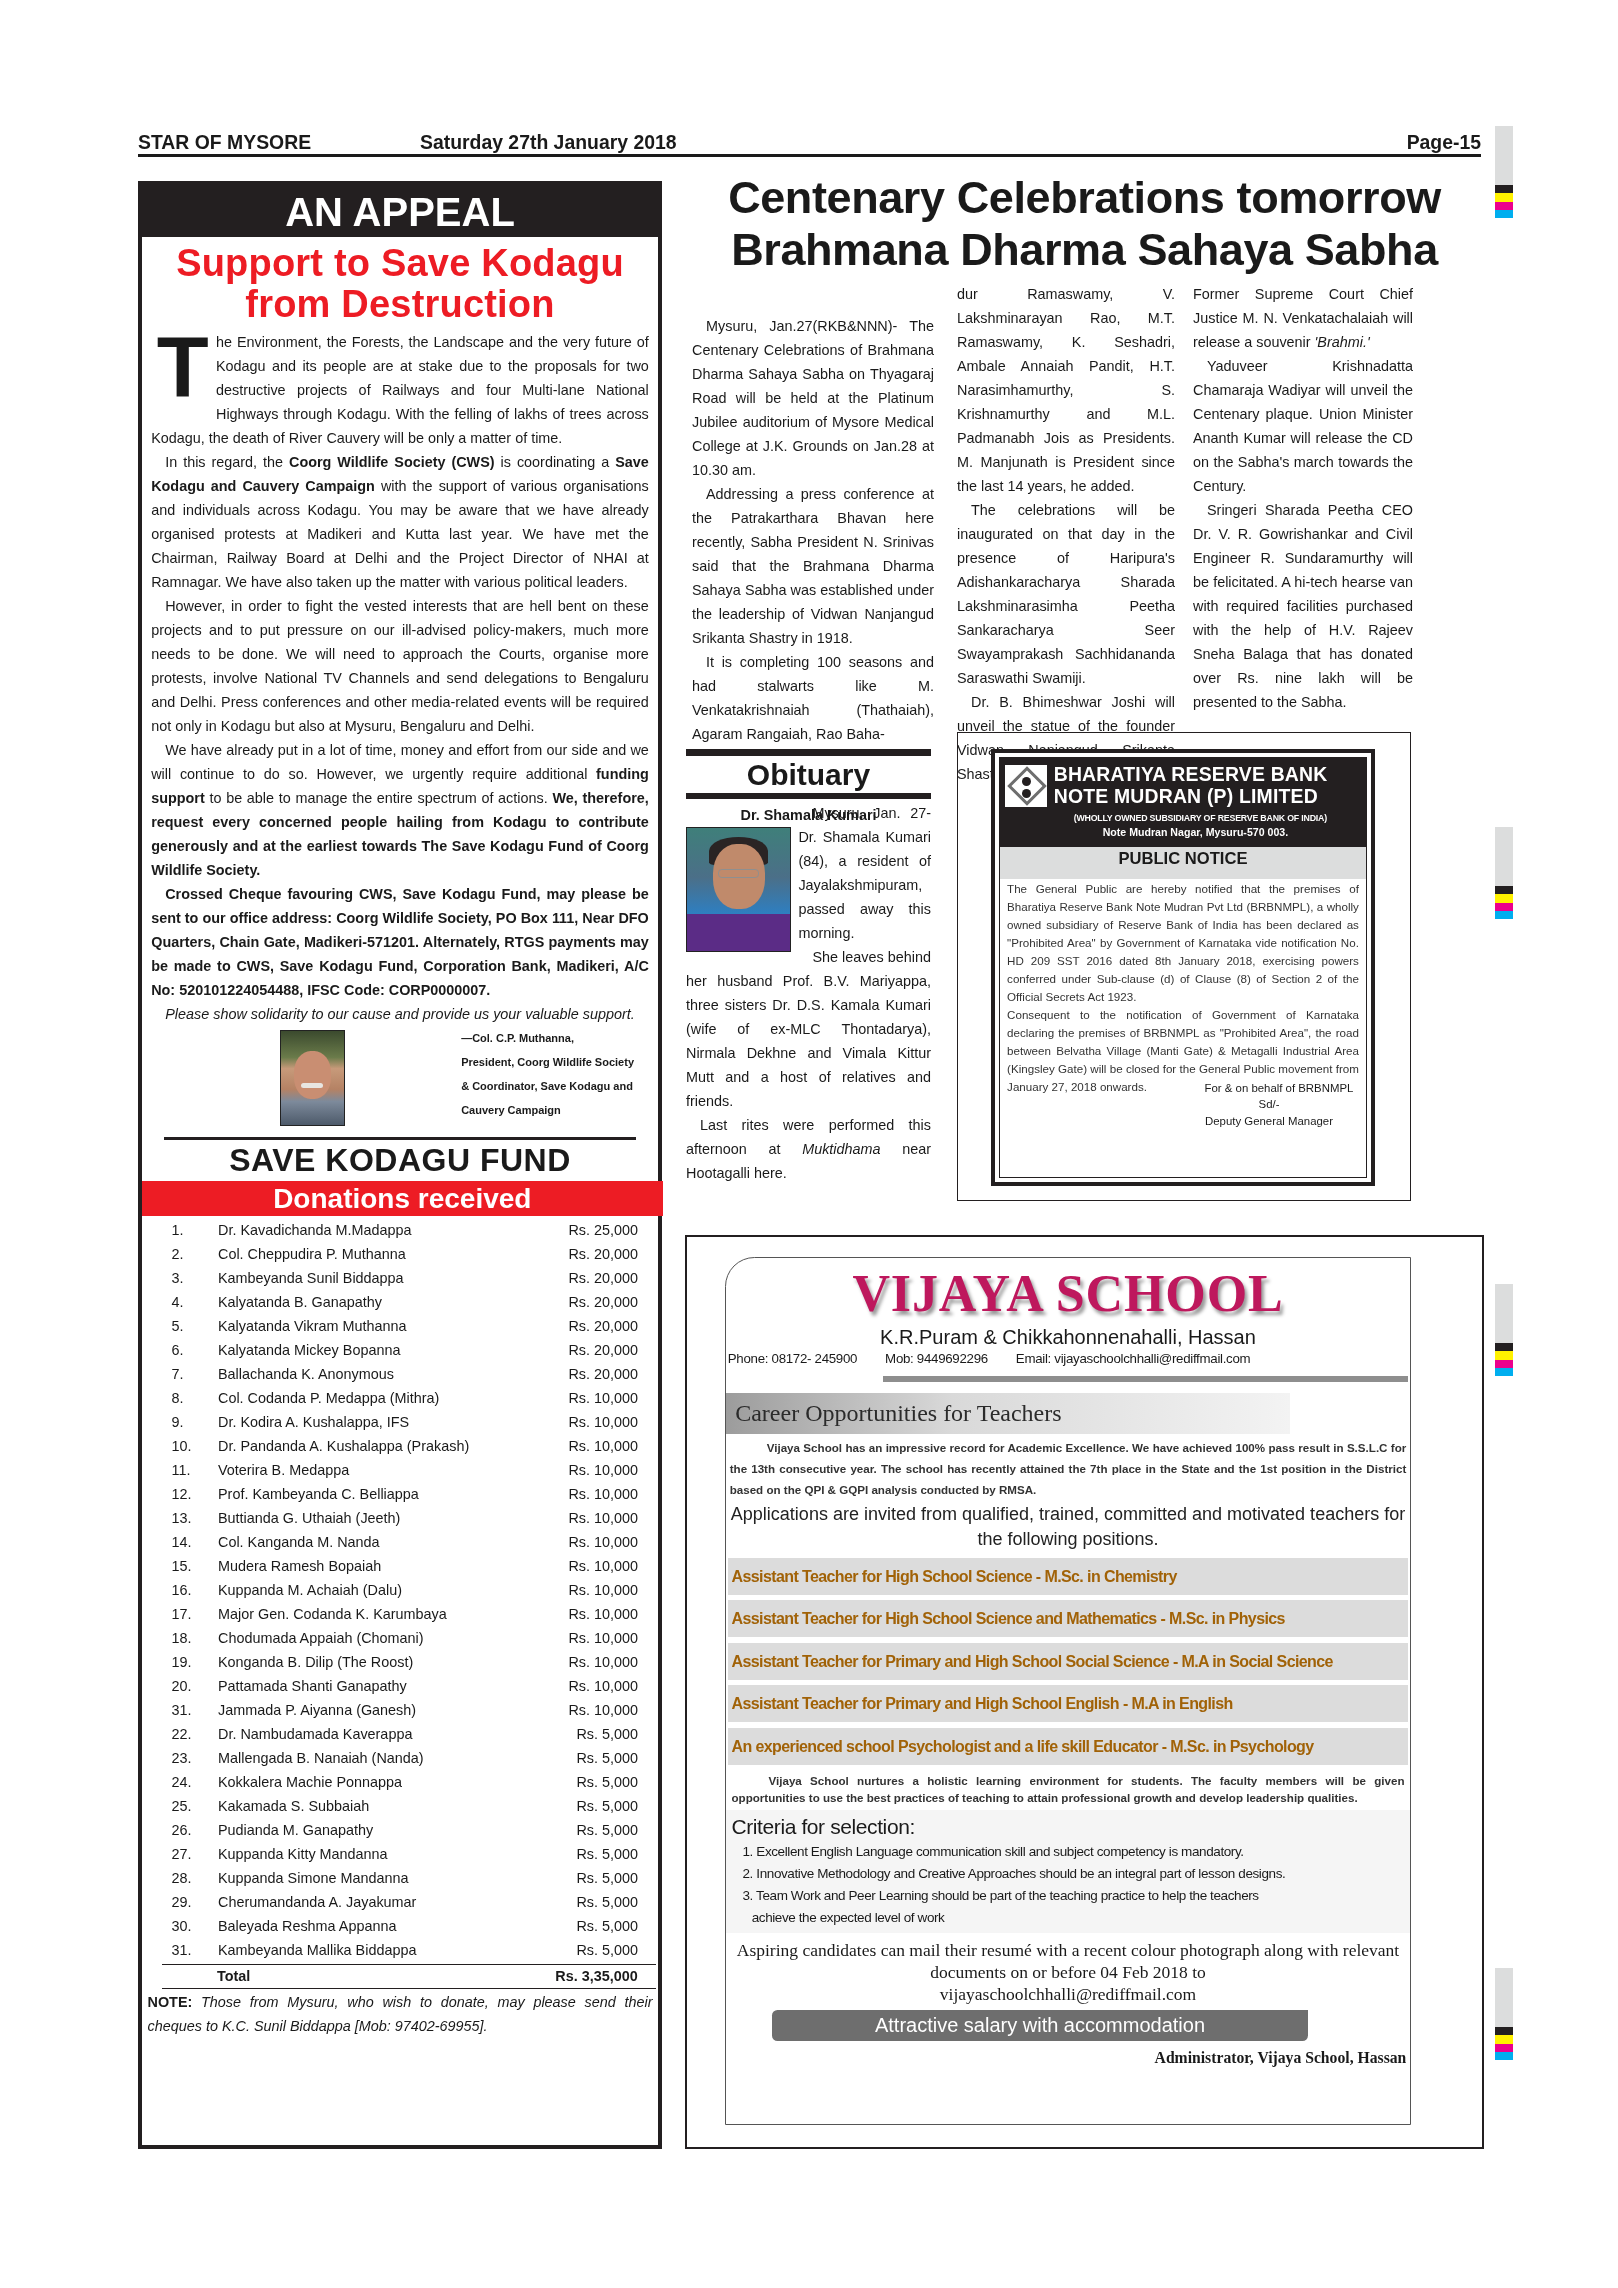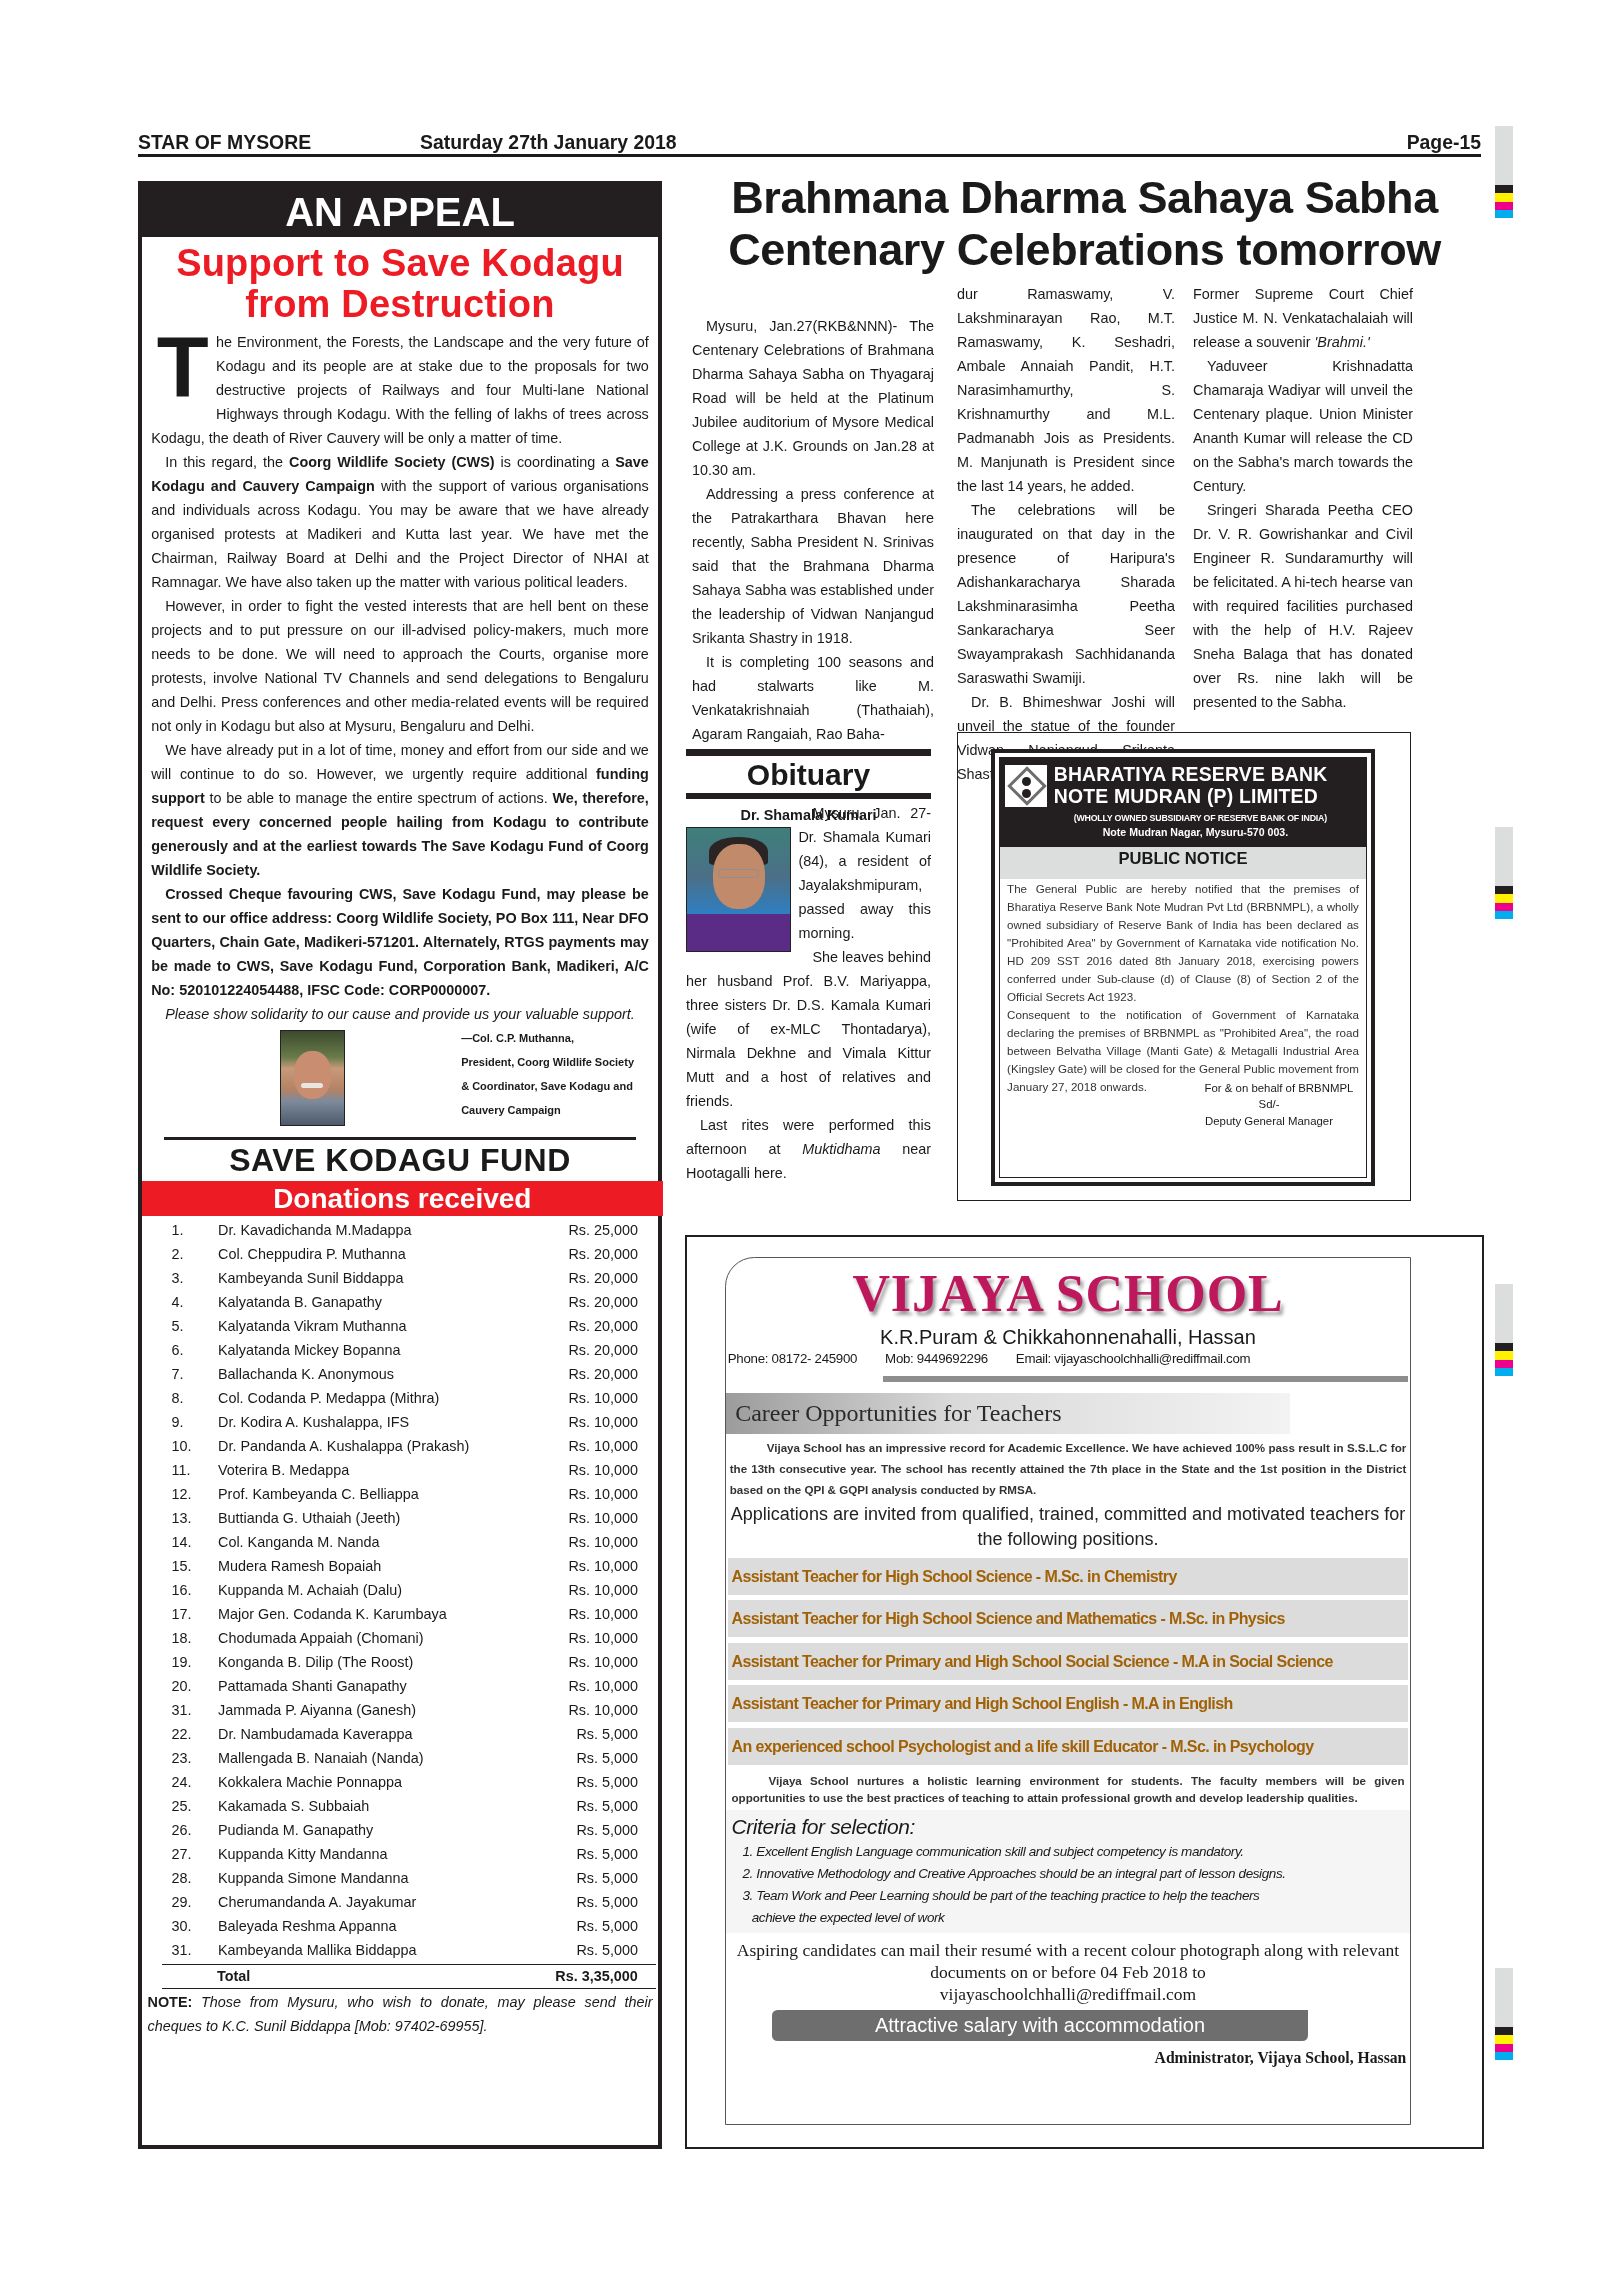--- a/index.html
+++ b/index.html
@@ -98,21 +98,21 @@
   .ad-title { text-align: center; font-family: "Liberation Serif", serif; font-weight: 900; font-size: 52px; line-height: 59px; margin-top: 5.5px; color: #be185d; text-shadow: 2.8px 3.7px 3.7px #9a9a9a; letter-spacing: 0.9px; }
   .ad-loc { text-align: center; font-size: 20px; line-height: 26px; margin-top: 1.8px; }
   .ad-contact { display: flex; justify-content: flex-start; font-size: 13.3px; line-height: 18.5px; padding: 0 1.8px; letter-spacing: -0.3px; gap: 28px; }
   .ad-bar { margin: 7.4px 1.8px 0 157px; height: 5.5px; background: #8e8e8e; }
   .ad-career { margin: 11px 120px 0 0; background: linear-gradient(90deg, #9c9c9c 0%, #d9d9d9 40%, #f3f3f3 100%); font-family: "Liberation Serif", serif; font-size: 24px; line-height: 41px; height: 41px; padding-left: 9.2px; color: #2b2b2b; }
   .ad-intro { font-size: 11.6px; line-height: 21px; font-weight: bold; text-align: justify; padding: 3.7px 3.7px 0 3.7px; text-indent: 37px; color: #333; }
   .ad-invite { text-align: center; font-size: 18px; line-height: 25px; margin-top: 1.8px; color: #222; }
   .ad-pos { margin: 5.5px 1.8px 0 1.8px; }
   .ad-pos div { background: #dcdcdc; height: 37px; line-height: 37px; margin-bottom: 5.5px; font-size: 16px; padding-left: 3.7px; letter-spacing: -0.6px; color: #a16207; font-weight: bold; transform-origin: left; }
   .ad-nurture { font-size: 11.6px; line-height: 17px; font-weight: bold; text-align: justify; padding: 1.8px 5.5px 0 5.5px; text-indent: 37px; color: #333; }
-  .ad-criteria { background: #f5f5f5; padding: 3.7px 5.5px 3.7px 5.5px; margin-top: 3.7px; font-style: italic; }
+  .ad-criteria { background: #f5f5f5; padding: 3.7px 5.5px 3.7px 5.5px; margin-top: 3.7px; }
   .ad-criteria h3 { font-size: 21px; line-height: 28px; font-weight: normal; letter-spacing: -0.4px; }
   .ad-criteria ol { list-style: none; padding-left: 11px; font-size: 13.5px; line-height: 22px; letter-spacing: -0.4px; }
   .ad-criteria ol li .cont { display: block; padding-left: 9.2px; }
   .ad-apply { text-align: center; font-family: "Liberation Serif", serif; font-size: 17.5px; line-height: 22px; margin-top: 5.5px; }
   .ad-salary { margin: 5.5px 102px 0 46px; background: #6e6e6e; color: #fff; text-align: center; font-size: 20px; line-height: 31px; height: 31px; border-radius: 5.5px 0 5.5px 5.5px; }
   .ad-admin { text-align: right; font-family: "Liberation Serif", serif; font-weight: bold; font-size: 15.7px; line-height: 26px; padding-right: 3.7px; margin-top: 3.7px; }
 </style>
 </head>
 <body>
 
@@ -338,22 +338,22 @@
       </div>
     </div>
   <div class="don-total">
     <span class="name">Total</span>
     <span class="amt">Rs. 3,35,000</span>
   </div>
   <div class="note"><b>NOTE:</b><i> Those from Mysuru, who wish to donate, may please send their cheques to K.C. Sunil Biddappa [Mob: 97402-69955].</i></div>
 </div>
 
 <div class="news-head">
+  <div>Centenary Celebrations tomorrow</div>
   <div>Brahmana Dharma Sahaya Sabha</div>
-  <div>Centenary Celebrations tomorrow</div>
 </div>
 
 <div class="news-cols col1">
   <p>Mysuru, Jan.27(RKB&amp;NNN)- The Centenary Celebrations of Brahmana Dharma Sahaya Sabha on Thyagaraj Road will be held at the Platinum Jubilee auditorium of Mysore Medical College at J.K. Grounds on Jan.28 at 10.30 am.</p>
   <p>Addressing a press conference at the Patrakarthara Bhavan here recently, Sabha President N. Srinivas said that the Brahmana Dharma Sahaya Sabha was established under the leadership of Vidwan Nanjangud Srikanta Shastry in 1918.</p>
   <p>It is completing 100 seasons and had stalwarts like M. Venkatakrishnaiah (Thathaiah), Agaram Rangaiah, Rao Baha-</p>
 </div>
 <div class="news-cols col2">
   <p style="text-indent:0">dur Ramaswamy, V. Lakshminarayan Rao, M.T. Ramaswamy, K. Seshadri, Ambale Annaiah Pandit, H.T. Narasimhamurthy, S. Krishnamurthy and M.L. Padmanabh Jois as Presidents. M. Manjunath is President since the last 14 years, he added.</p>
   <p>The celebrations will be inaugurated on that day in the presence of Haripura's Adishankaracharya Sharada Lakshminarasimha Peetha Sankaracharya Seer Swayamprakash Sachhidananda Saraswathi Swamiji.</p>

